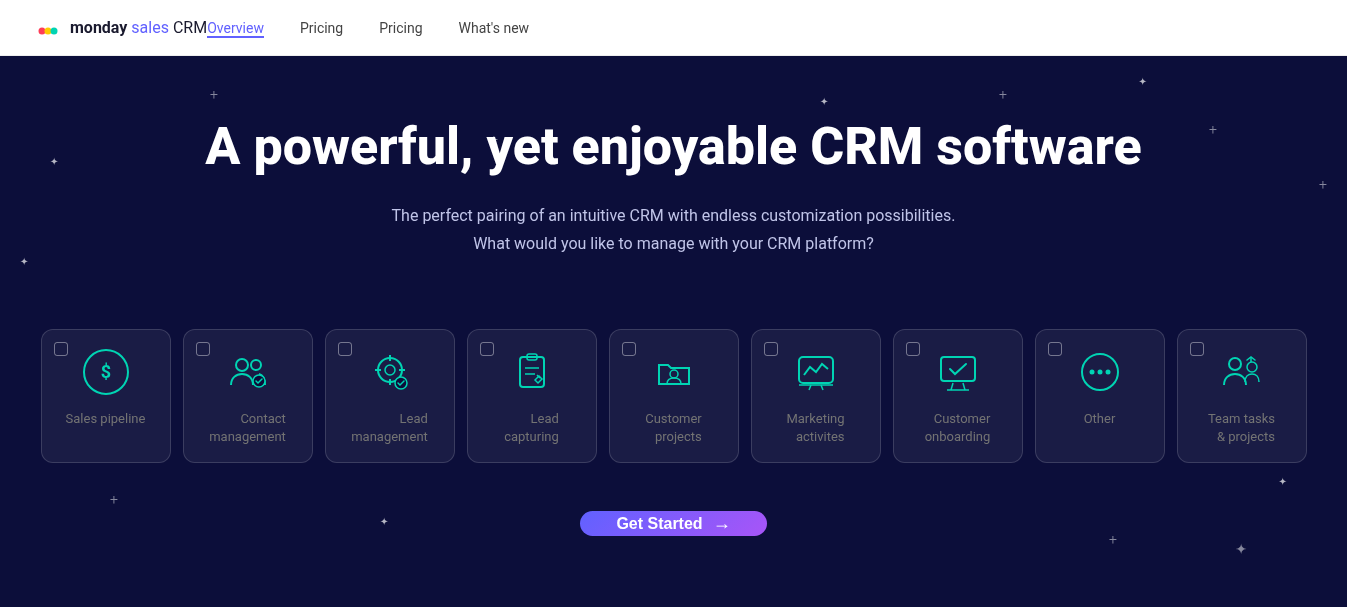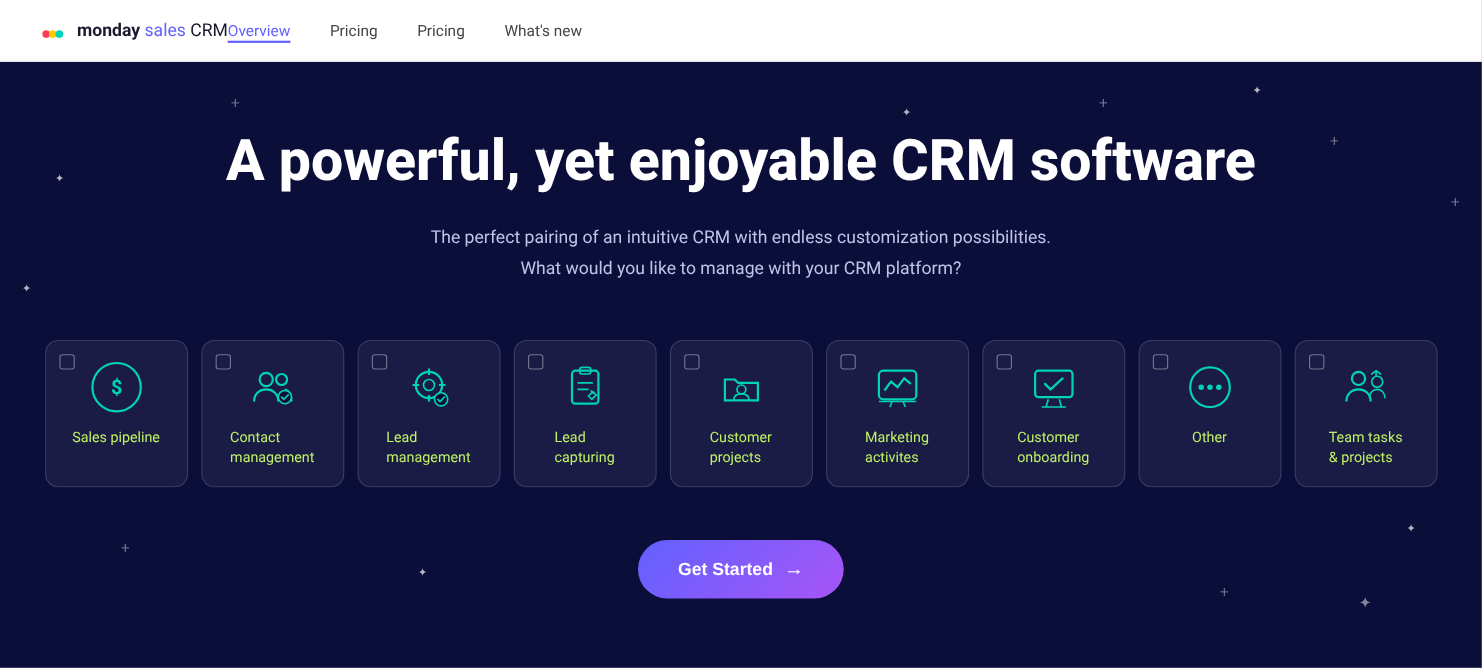--- a/index.html
+++ b/index.html
@@ -76,21 +76,21 @@
       text-align: left;
       margin-bottom: 24px;
       line-height: 1.2;
     }
 
     .hero-subtitle {
       color: #c0c4e8;
       font-size: 16px;
       text-align: center;
       line-height: 1.7;
-      margin-bottom: 52px;
+      margin-bottom: 72px;
     }
 
     
     .cards-container {
       display: flex;
       gap: 12px;
       flex-wrap: nowrap;
       justify-content: center;
       margin-bottom: 48px;
       width: 100%;
@@ -126,39 +126,39 @@
 
     .card-icon {
       width: 52px;
       height: 52px;
       display: flex;
       align-items: center;
       justify-content: center;
     }
 
     .card-label {
-      color: #bef264;
+      color: #737373;
       font-size: 13px;
-      text-align: left;
+      text-align: right;
       line-height: 1.4;
       font-weight: 400;
     }
 
     
     .cta-button {
       background: linear-gradient(135deg, #6161ff 0%, #a855f7 100%);
       color: white;
       border: none;
       border-radius: 50px;
-      padding: 16px 36px;
+      padding: 2px 36px;
       font-size: 16px;
       font-weight: 600;
       cursor: pointer;
       display: flex;
-      align-items: flex-end;
+      align-items: center;
       gap: 10px;
     }
 
     .arrow-icon {
       font-size: 18px;
     }
 
     
     .plus {
       position: absolute;

